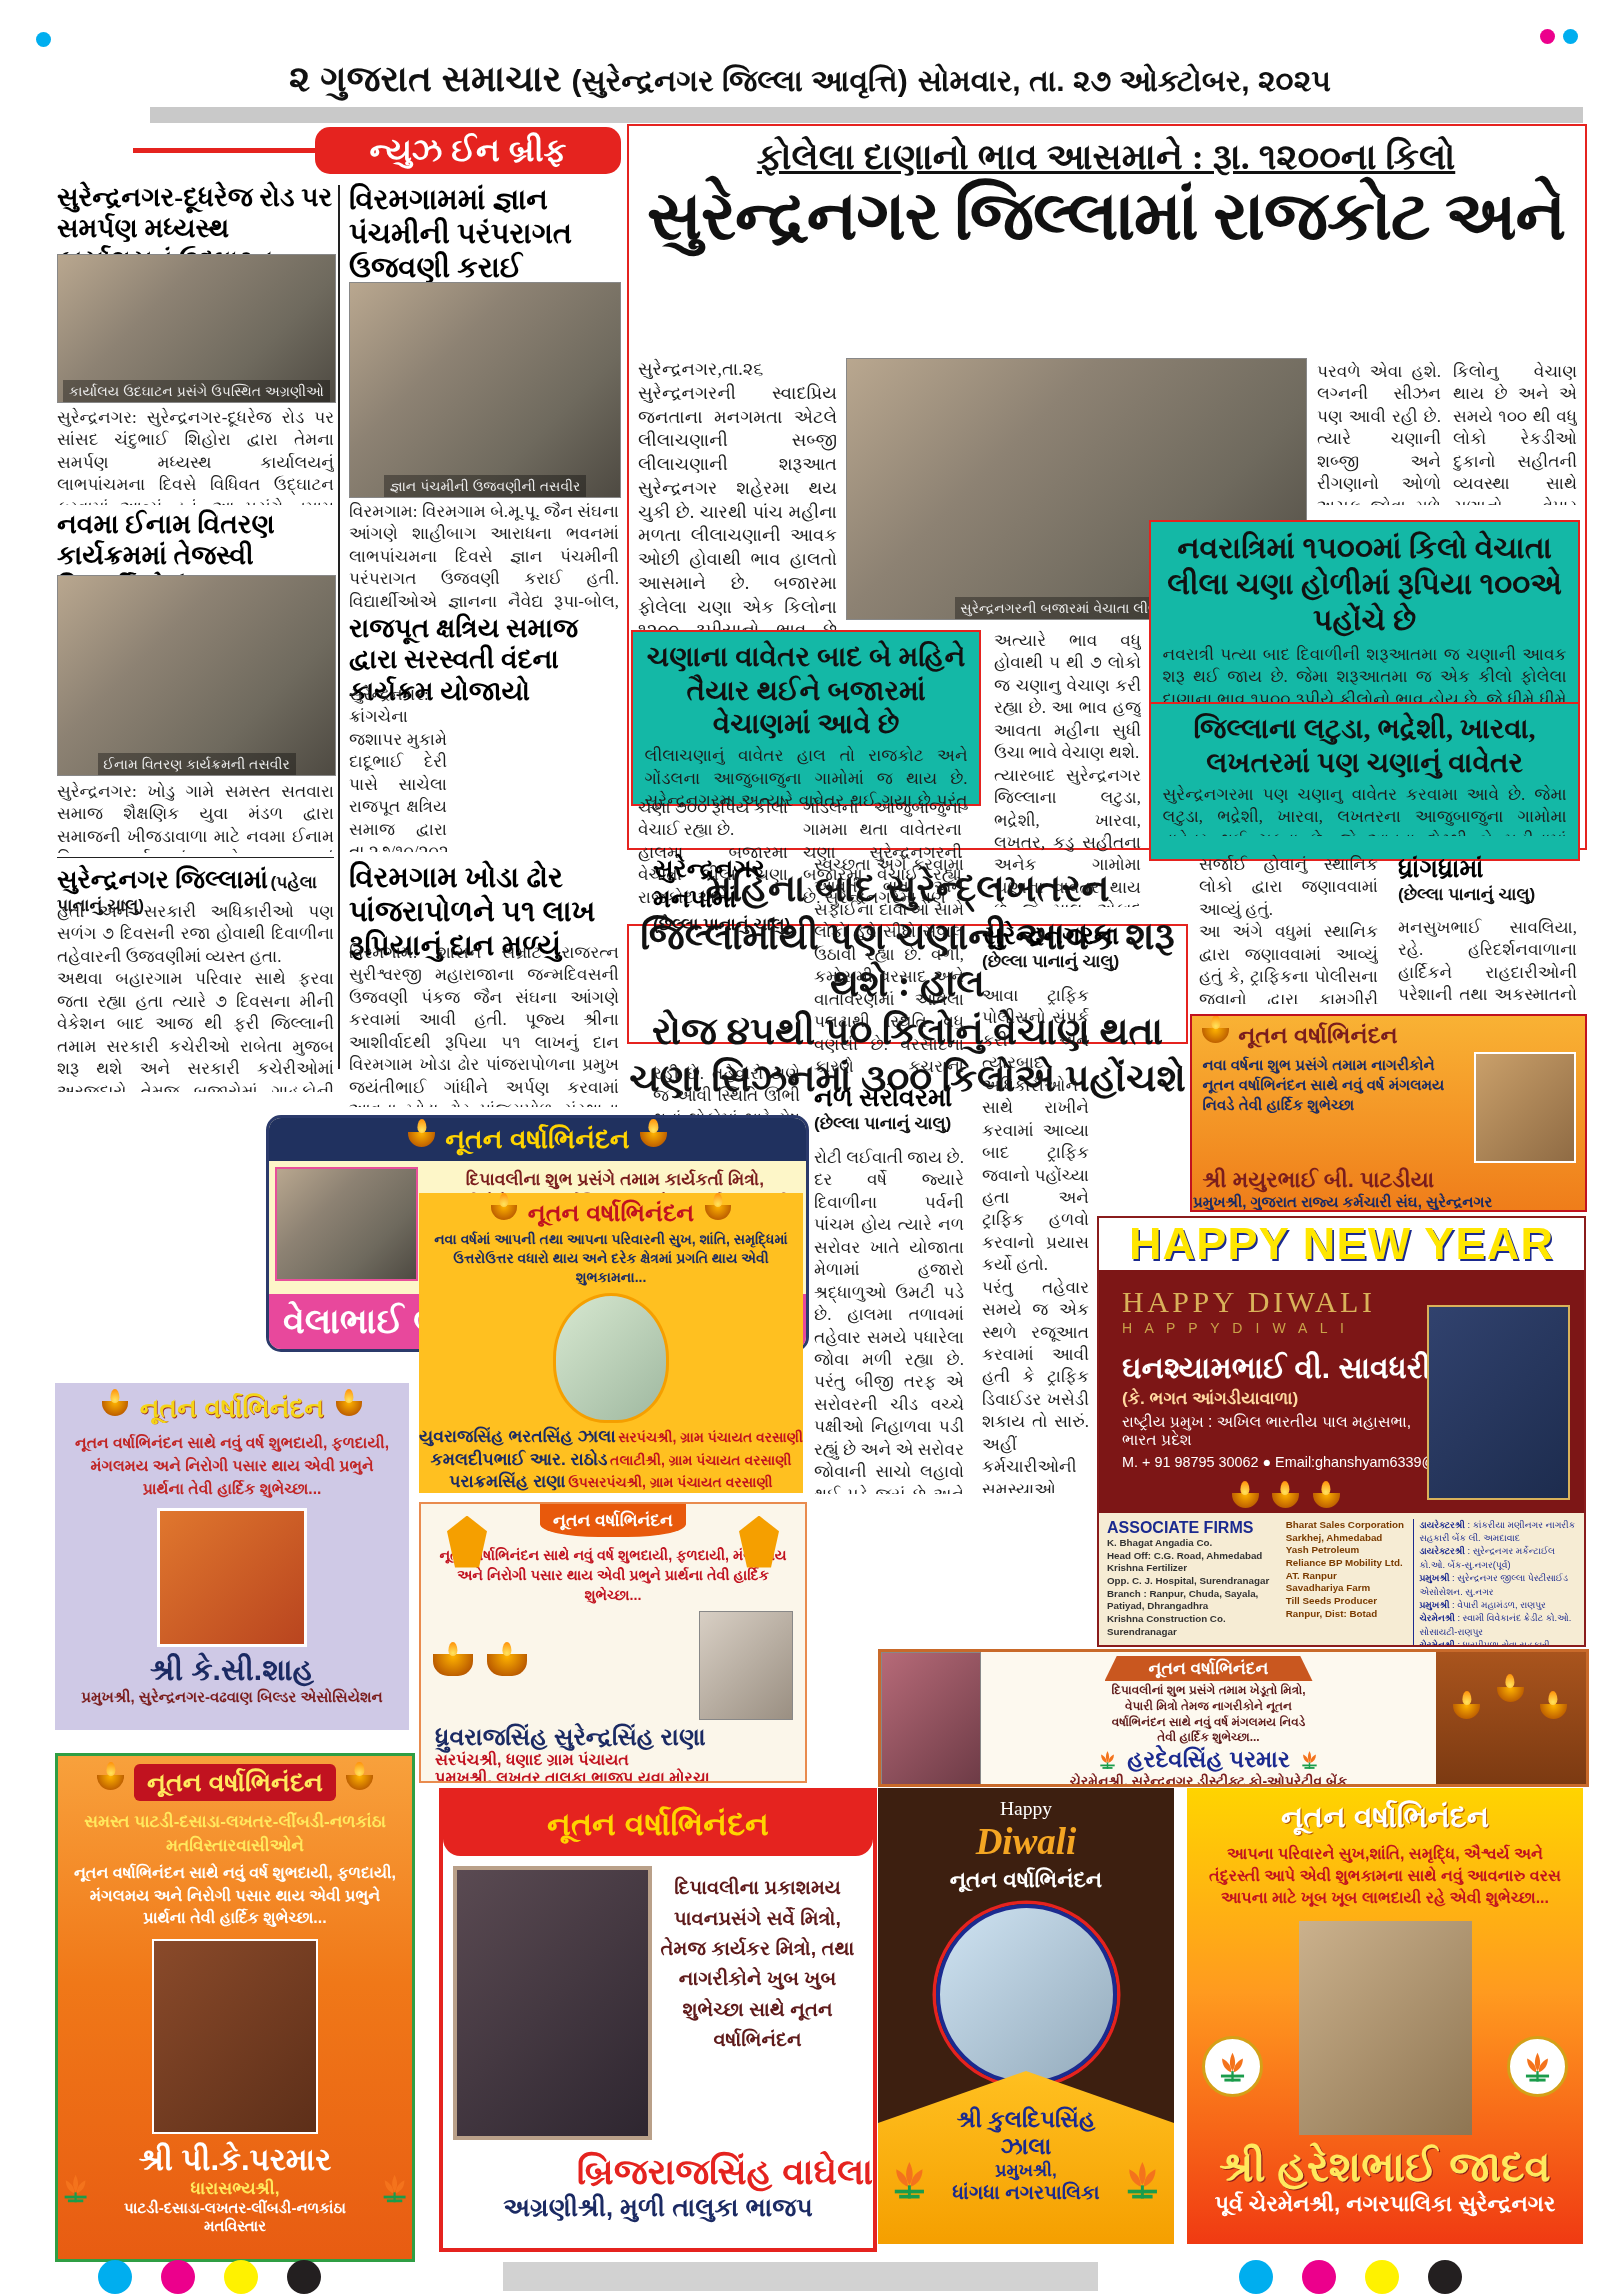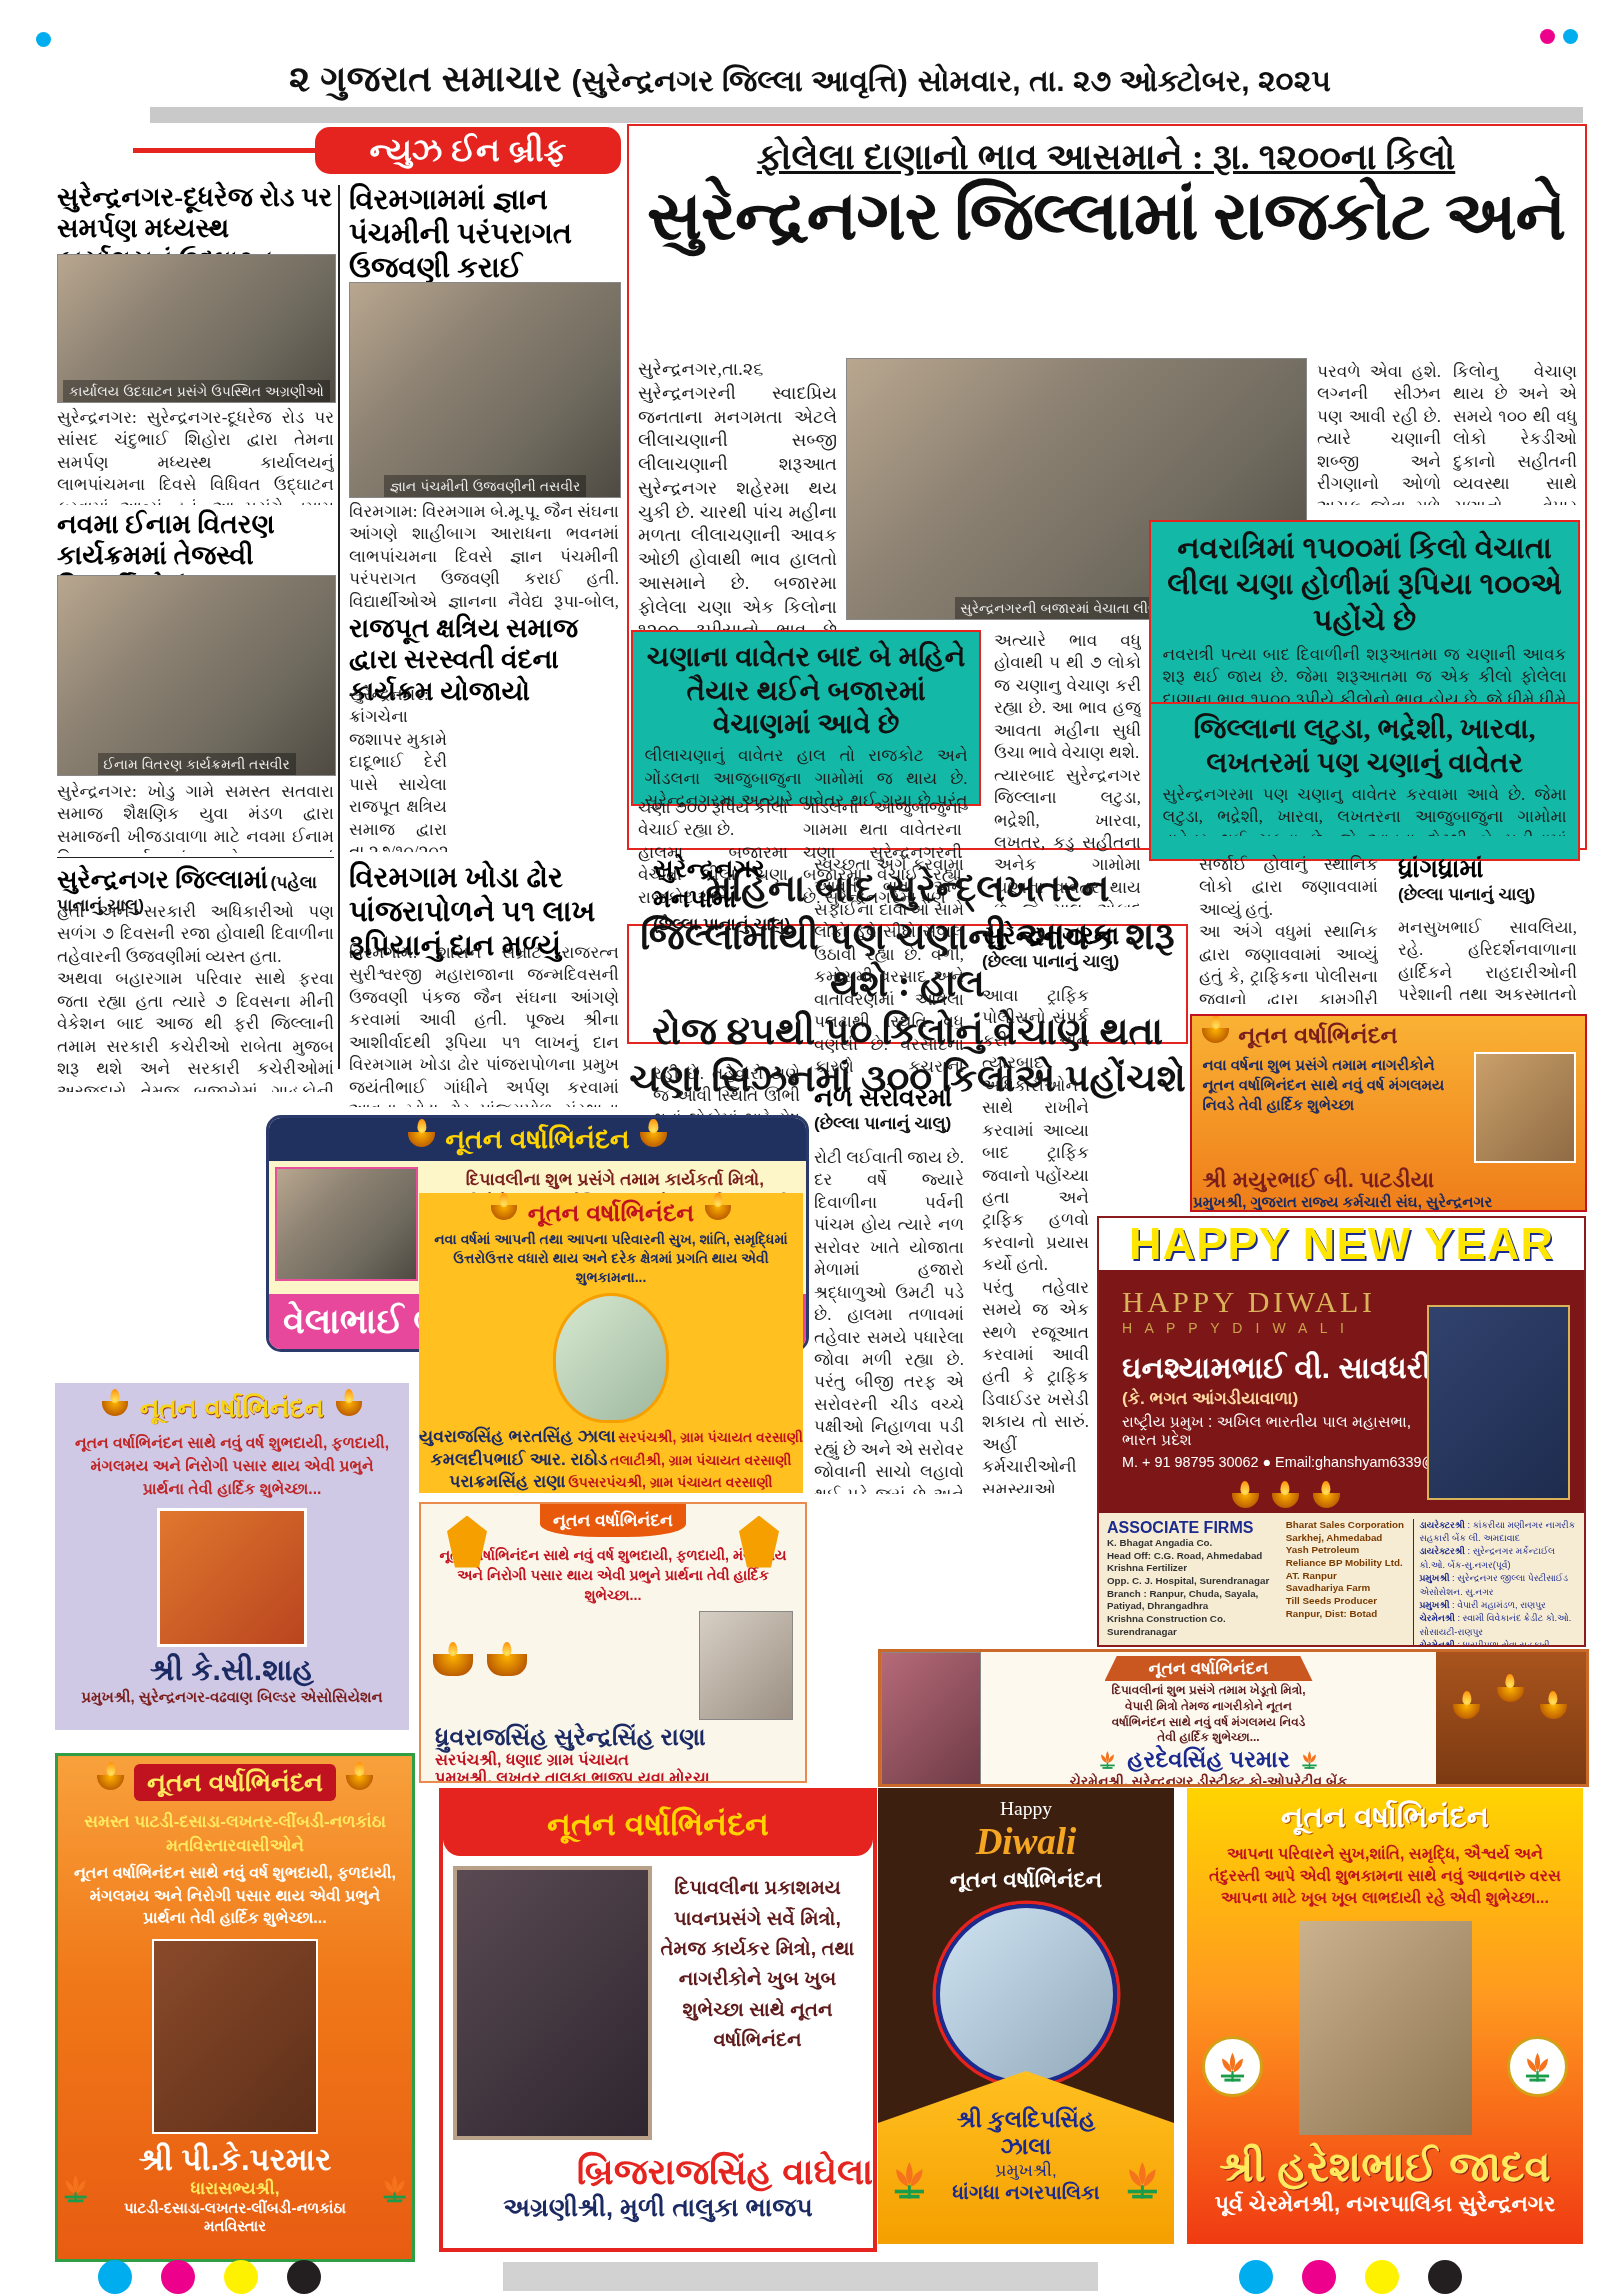--- a/index.html
+++ b/index.html
@@ -381,21 +381,21 @@
     <div style="text-align:center;color:#f5a623;font-size:37px;font-style:italic;font-weight:bold;font-family:'Liberation Serif',serif;">Diwali</div>
     <div style="text-align:center;color:#fff;font-weight:bold;font-size:22px;margin-top:3.5px;">નૂતન વર્ષાભિનંદન</div>
     <div class="photo" style="width:173px;height:173px;border-radius:50%;margin:11.6px auto 0;border:4.6px solid #1b2a8f;box-shadow:0 0 0 3.5px #e5231f;background:linear-gradient(135deg,#cfe3f2,#93aabb);"></div>
     <div style="position:absolute;left:0;bottom:0;width:100%;height:173px;background:linear-gradient(180deg,#ffc020,#f59f00);clip-path:polygon(0 30%,50% 0,100% 30%,100% 100%,0 100%);">
       <div style="display:flex;align-items:flex-end;justify-content:space-between;padding:35px 8px 0;">
         <svg style="width:49px;height:49px;" viewBox="0 0 80.0312 84" width="46" height="49">
             <use href="#sym-lotus"></use>
           </svg>
         <div style="text-align:center;">
           <div style="color:#1b2a8f;font-weight:bold;font-size:23px;">શ્રી કુલદિપસિંહ ઝાલા</div>
-          <div style="color:#1b2a8f;font-weight:normal;font-size:17.3px;">પ્રમુખશ્રી,</div>
+          <div style="color:#1b2a8f;font-weight:bold;font-size:17.3px;">પ્રમુખશ્રી,</div>
           <div style="color:#1b2a8f;font-weight:bold;font-size:19.6px;">ધાંગધા નગરપાલિકા</div>
         </div>
         <svg style="width:49px;height:49px;" viewBox="0 0 80.0312 84" width="46" height="49">
             <use href="#sym-lotus"></use>
           </svg>
       </div>
     </div>
   </div>
 
   <div class="abs ad" style="left:1187px;top:1788px;width:396px;height:456px;background:linear-gradient(180deg,#ffd400 0%,#ff9a1f 45%,#f03a12 100%);">

